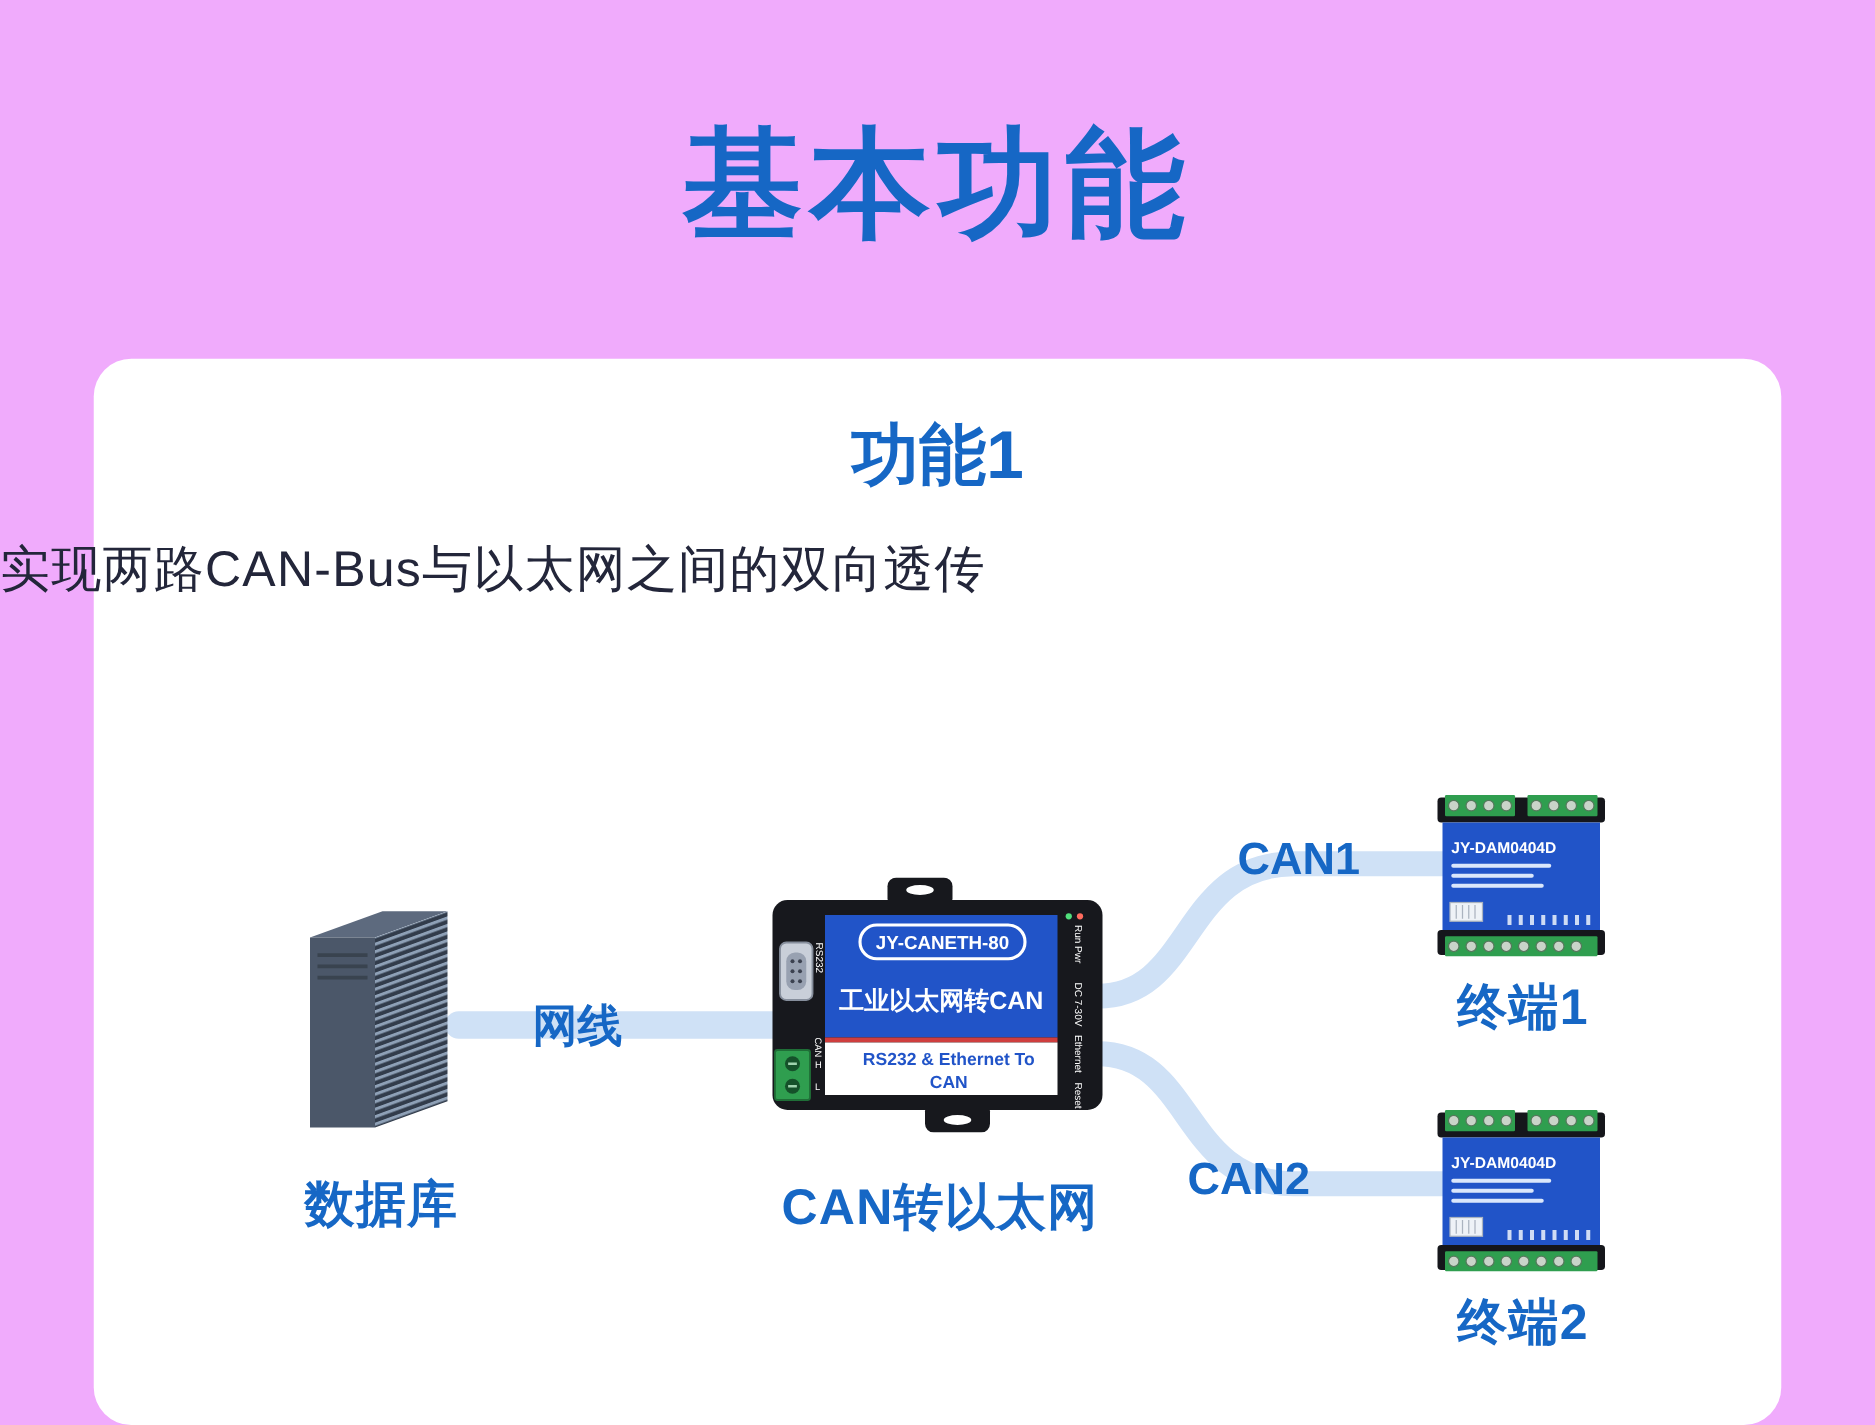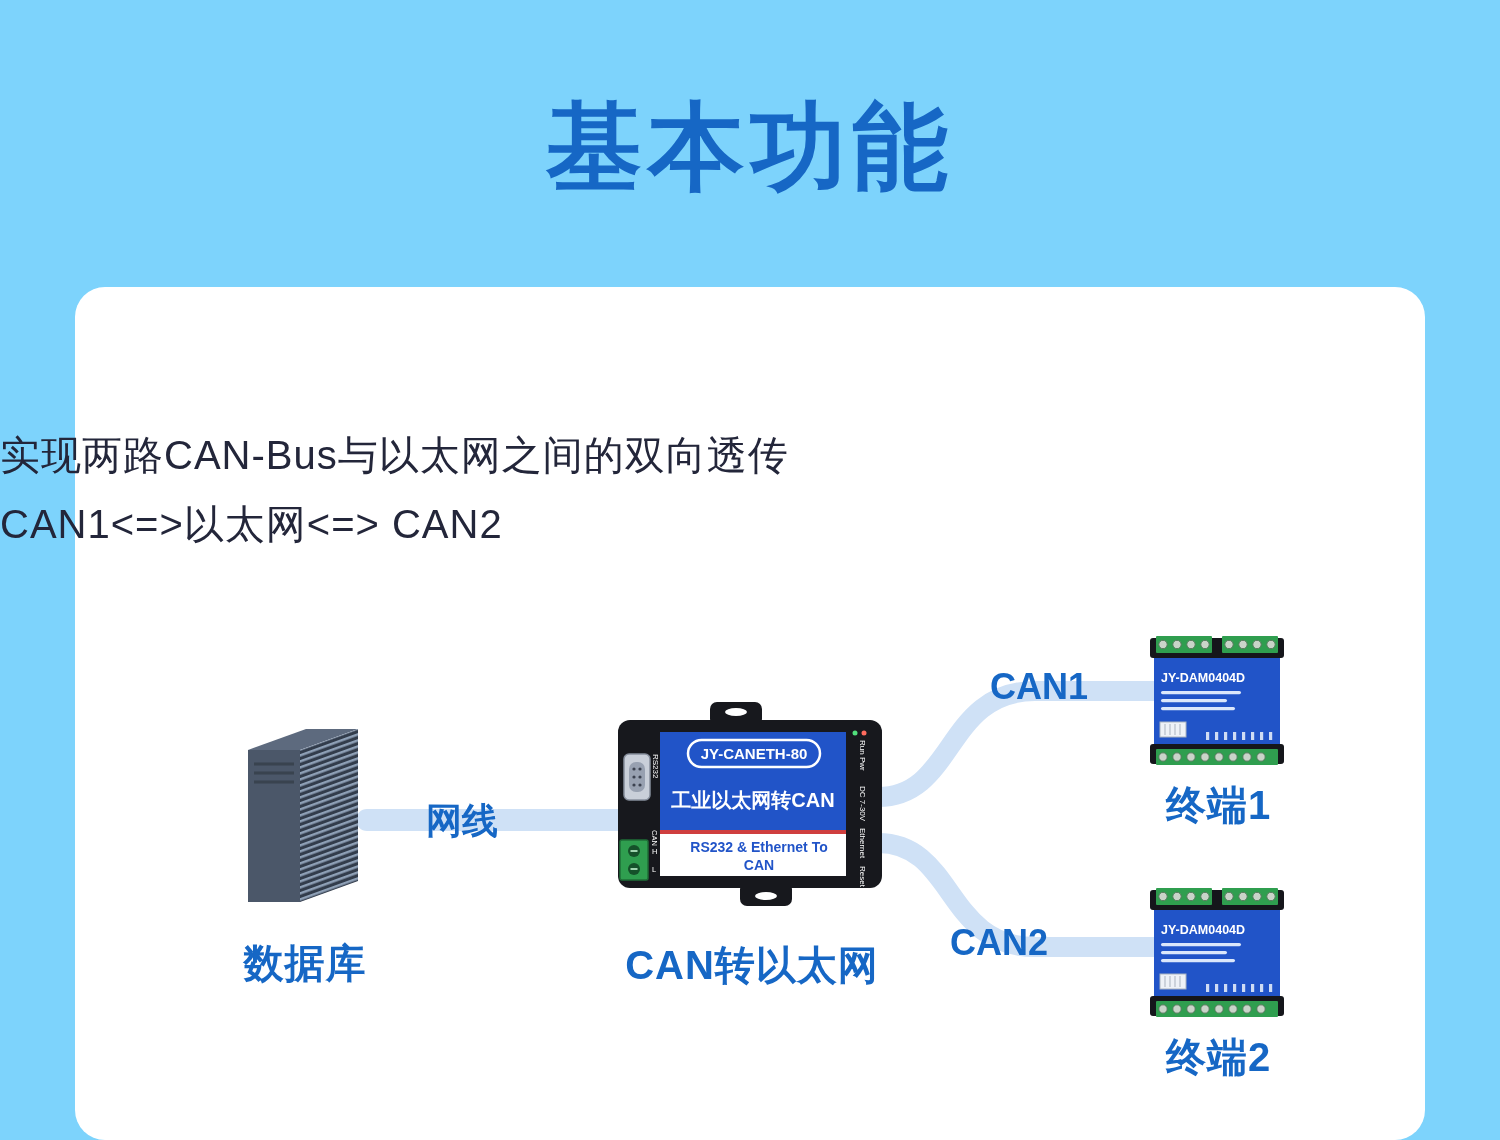--- a/index.html
+++ b/index.html
@@ -1,19 +1,19 @@
 <!DOCTYPE html>
 <html><head>
 <meta charset="utf-8">
 <style>
   * { margin:0; padding:0; box-sizing:border-box; }
   html, body { background:#e9f1fb; }
   .page {
     position:relative; width:1500px; height:1140px;
-    background:#7dd3fc; overflow:hidden;
+    background:#f0abfc; overflow:hidden;
     font-family:"Liberation Sans", sans-serif;
   }
   .page-title {
     position:absolute; top:84px; left:0; width:100%;
     text-align:center; font-size:96px; font-weight:900;
     color:#1667c5; letter-spacing:6px;
   }
   .card {
     position:absolute; left:75px; top:287px; width:1350px; height:853px;
     background:#ffffff; border-radius:30px;
@@ -59,22 +59,22 @@
 </style>
 </head>
 <body>
 
 <div class="page">
 
   <h1 class="page-title">基本功能</h1>
 
   <div class="card"></div>
 
+  <h2 class="card-heading">功能1</h2>
   <p class="desc desc1">实现两路CAN-Bus与以太网之间的双向透传</p>
-  <p class="desc desc2">CAN1&lt;=&gt;以太网&lt;=&gt; CAN2</p>
 
   <div class="cable-band"></div>
 
   <svg class="curves" viewBox="0 0 310 340">
     <path d="M 18 172 C 95 172 85 66 175 66 L 300 66" fill="none" stroke="#cfe1f6" stroke-width="20" stroke-linecap="round"></path>
     <path d="M 18 218 C 95 218 85 322 175 322 L 300 322" fill="none" stroke="#cfe1f6" stroke-width="20" stroke-linecap="round"></path>
   </svg>
 
   <svg class="server" viewBox="0 0 126 195">
     <defs>

